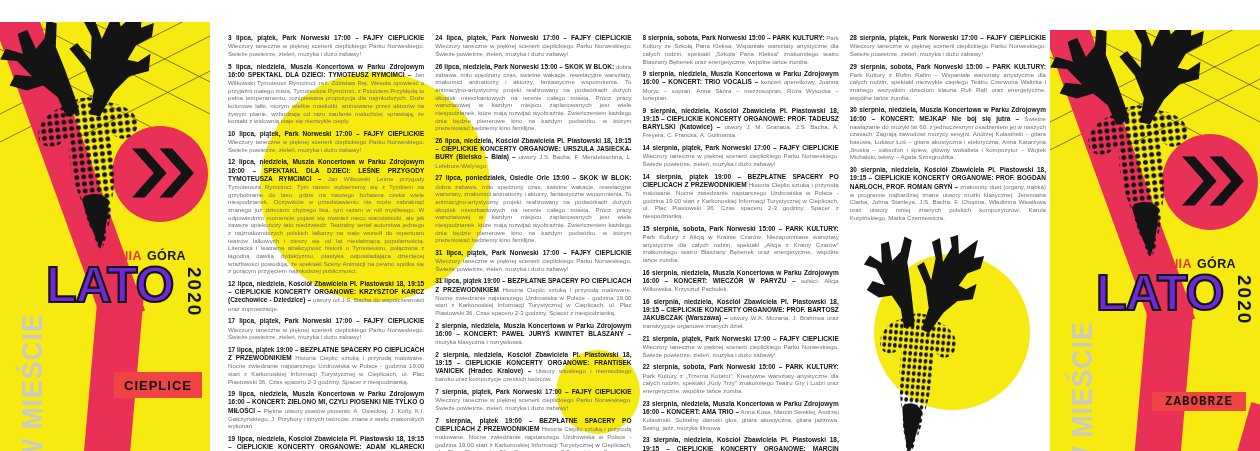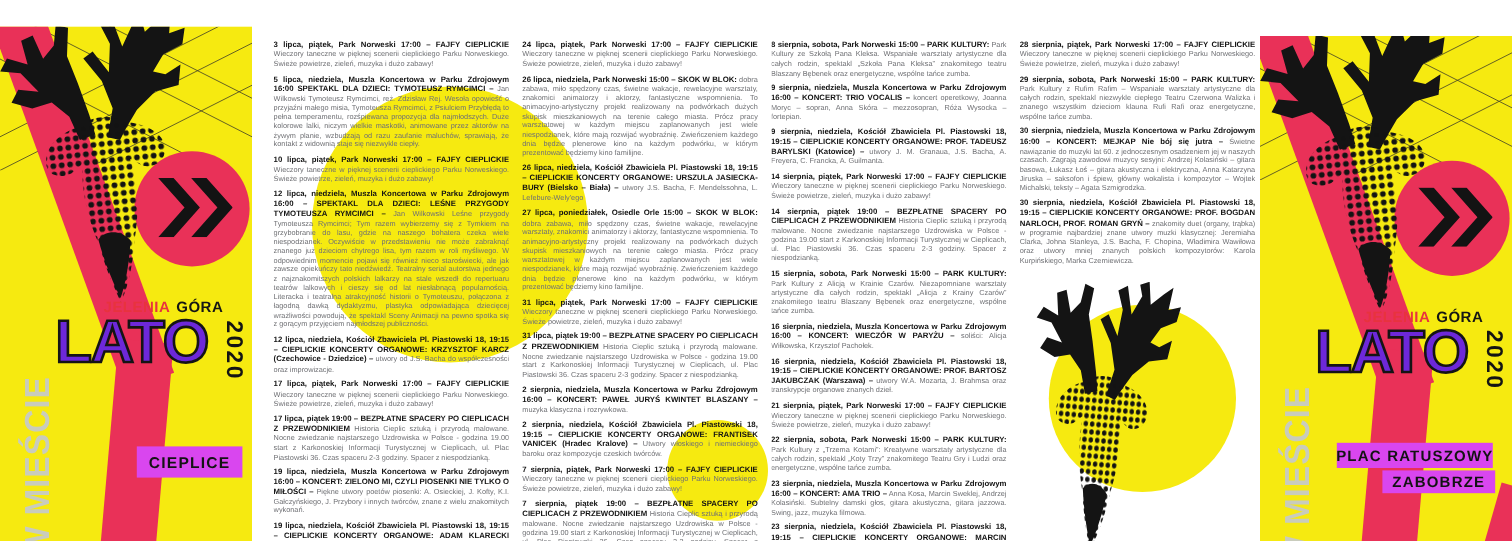--- a/index.html
+++ b/index.html
@@ -16,24 +16,24 @@
   .stripe.s2{width:46px;height:200px;left:90px;top:262px;transform:rotate(5deg);}
   .pink-circle{position:absolute;left:112px;top:104px;width:96px;height:96px;border-radius:50%;background:#E93158;z-index:3;}
   .chevrons{position:absolute;left:130px;top:126px;z-index:5;}
   .panel-deer{position:absolute;left:-8px;top:-12px;width:200px;height:252px;transform:rotate(-6deg);z-index:4;}
   .city{position:absolute;left:0;right:24px;top:227px;text-align:right;font-size:12.5px;font-weight:bold;letter-spacing:.4px;z-index:6;white-space:nowrap;}
   .city .c1{color:#E8333E;margin-right:5px;}
   .city .c2{color:#151515;}
   .lato{position:absolute;left:46px;top:238px;font-size:50px;line-height:1;font-weight:800;color:#6d28d9;letter-spacing:-1px;-webkit-text-stroke:2.2px #141414;z-index:6;}
   .year{position:absolute;left:205px;top:245px;font-size:19px;font-weight:bold;color:#141414;letter-spacing:2px;transform:rotate(90deg);transform-origin:0 0;z-index:6;white-space:nowrap;}
   .wmiescie{position:absolute;left:16px;top:442px;font-size:29px;font-weight:bold;color:#C9CCBC;letter-spacing:1px;transform:rotate(-90deg) scaleX(.92);transform-origin:0 0;z-index:6;white-space:nowrap;}
-  .badge{position:absolute;background:#d946ef;color:#131313;font-weight:bold;display:flex;align-items:center;justify-content:center;letter-spacing:1px;z-index:7;white-space:nowrap;}
+  .badge{position:absolute;background:#ef4444;color:#131313;font-weight:bold;display:flex;align-items:center;justify-content:center;letter-spacing:1px;z-index:7;white-space:nowrap;}
   .badge.b-cieplice{left:114px;top:350px;width:88px;height:26px;font-size:13px;}
   .badge.b-ratuszowy{left:64px;top:339px;width:130px;height:21px;font-size:12.5px;}
-  .badge.b-zabobrze{left:102px;top:362px;width:94px;height:19px;font-size:12.5px;}
+  .badge.b-zabobrze{left:102px;top:362px;width:94px;height:19px;font-size:12.5px;font-family:Liberation Mono, monospace;}
   .wedge{position:absolute;right:-12px;bottom:-10px;width:32px;height:78px;background:#E93158;transform:rotate(16deg);z-index:2;}
 
   
   .decor{position:absolute;inset:0;z-index:1;pointer-events:none;}
   .ycircle{position:absolute;border-radius:50%;background:#F6EA10;}
   .ycircle.a{left:260px;top:50px;width:230px;height:230px;}
   .ycircle.b{left:556px;top:328px;width:84px;height:84px;}
   .ycircle.c{left:874px;top:232px;width:156px;height:156px;}
   .content-deer{position:absolute;left:844px;top:210px;width:152px;height:236px;transform:rotate(5deg);}
 
@@ -198,17 +198,16 @@
       </svg>
     <svg class="chevrons" width="64" height="50" viewBox="0 0 70 54">
         <use href="#fwdchevrons"></use>
       </svg>
     <div class="city">
       <span class="c1">JELENIA</span><span class="c2">GÓRA</span>
     </div>
     <div class="lato">LATO</div>
     <div class="year">2020</div>
     <div class="wmiescie">W MIEŚCIE</div>
-    <div class="badge b-ratuszowy">PLAC RATUSZOWY</div>
     <div class="badge b-zabobrze">ZABOBRZE</div>
   </section>
 
 </div>
 
 </body></html>

